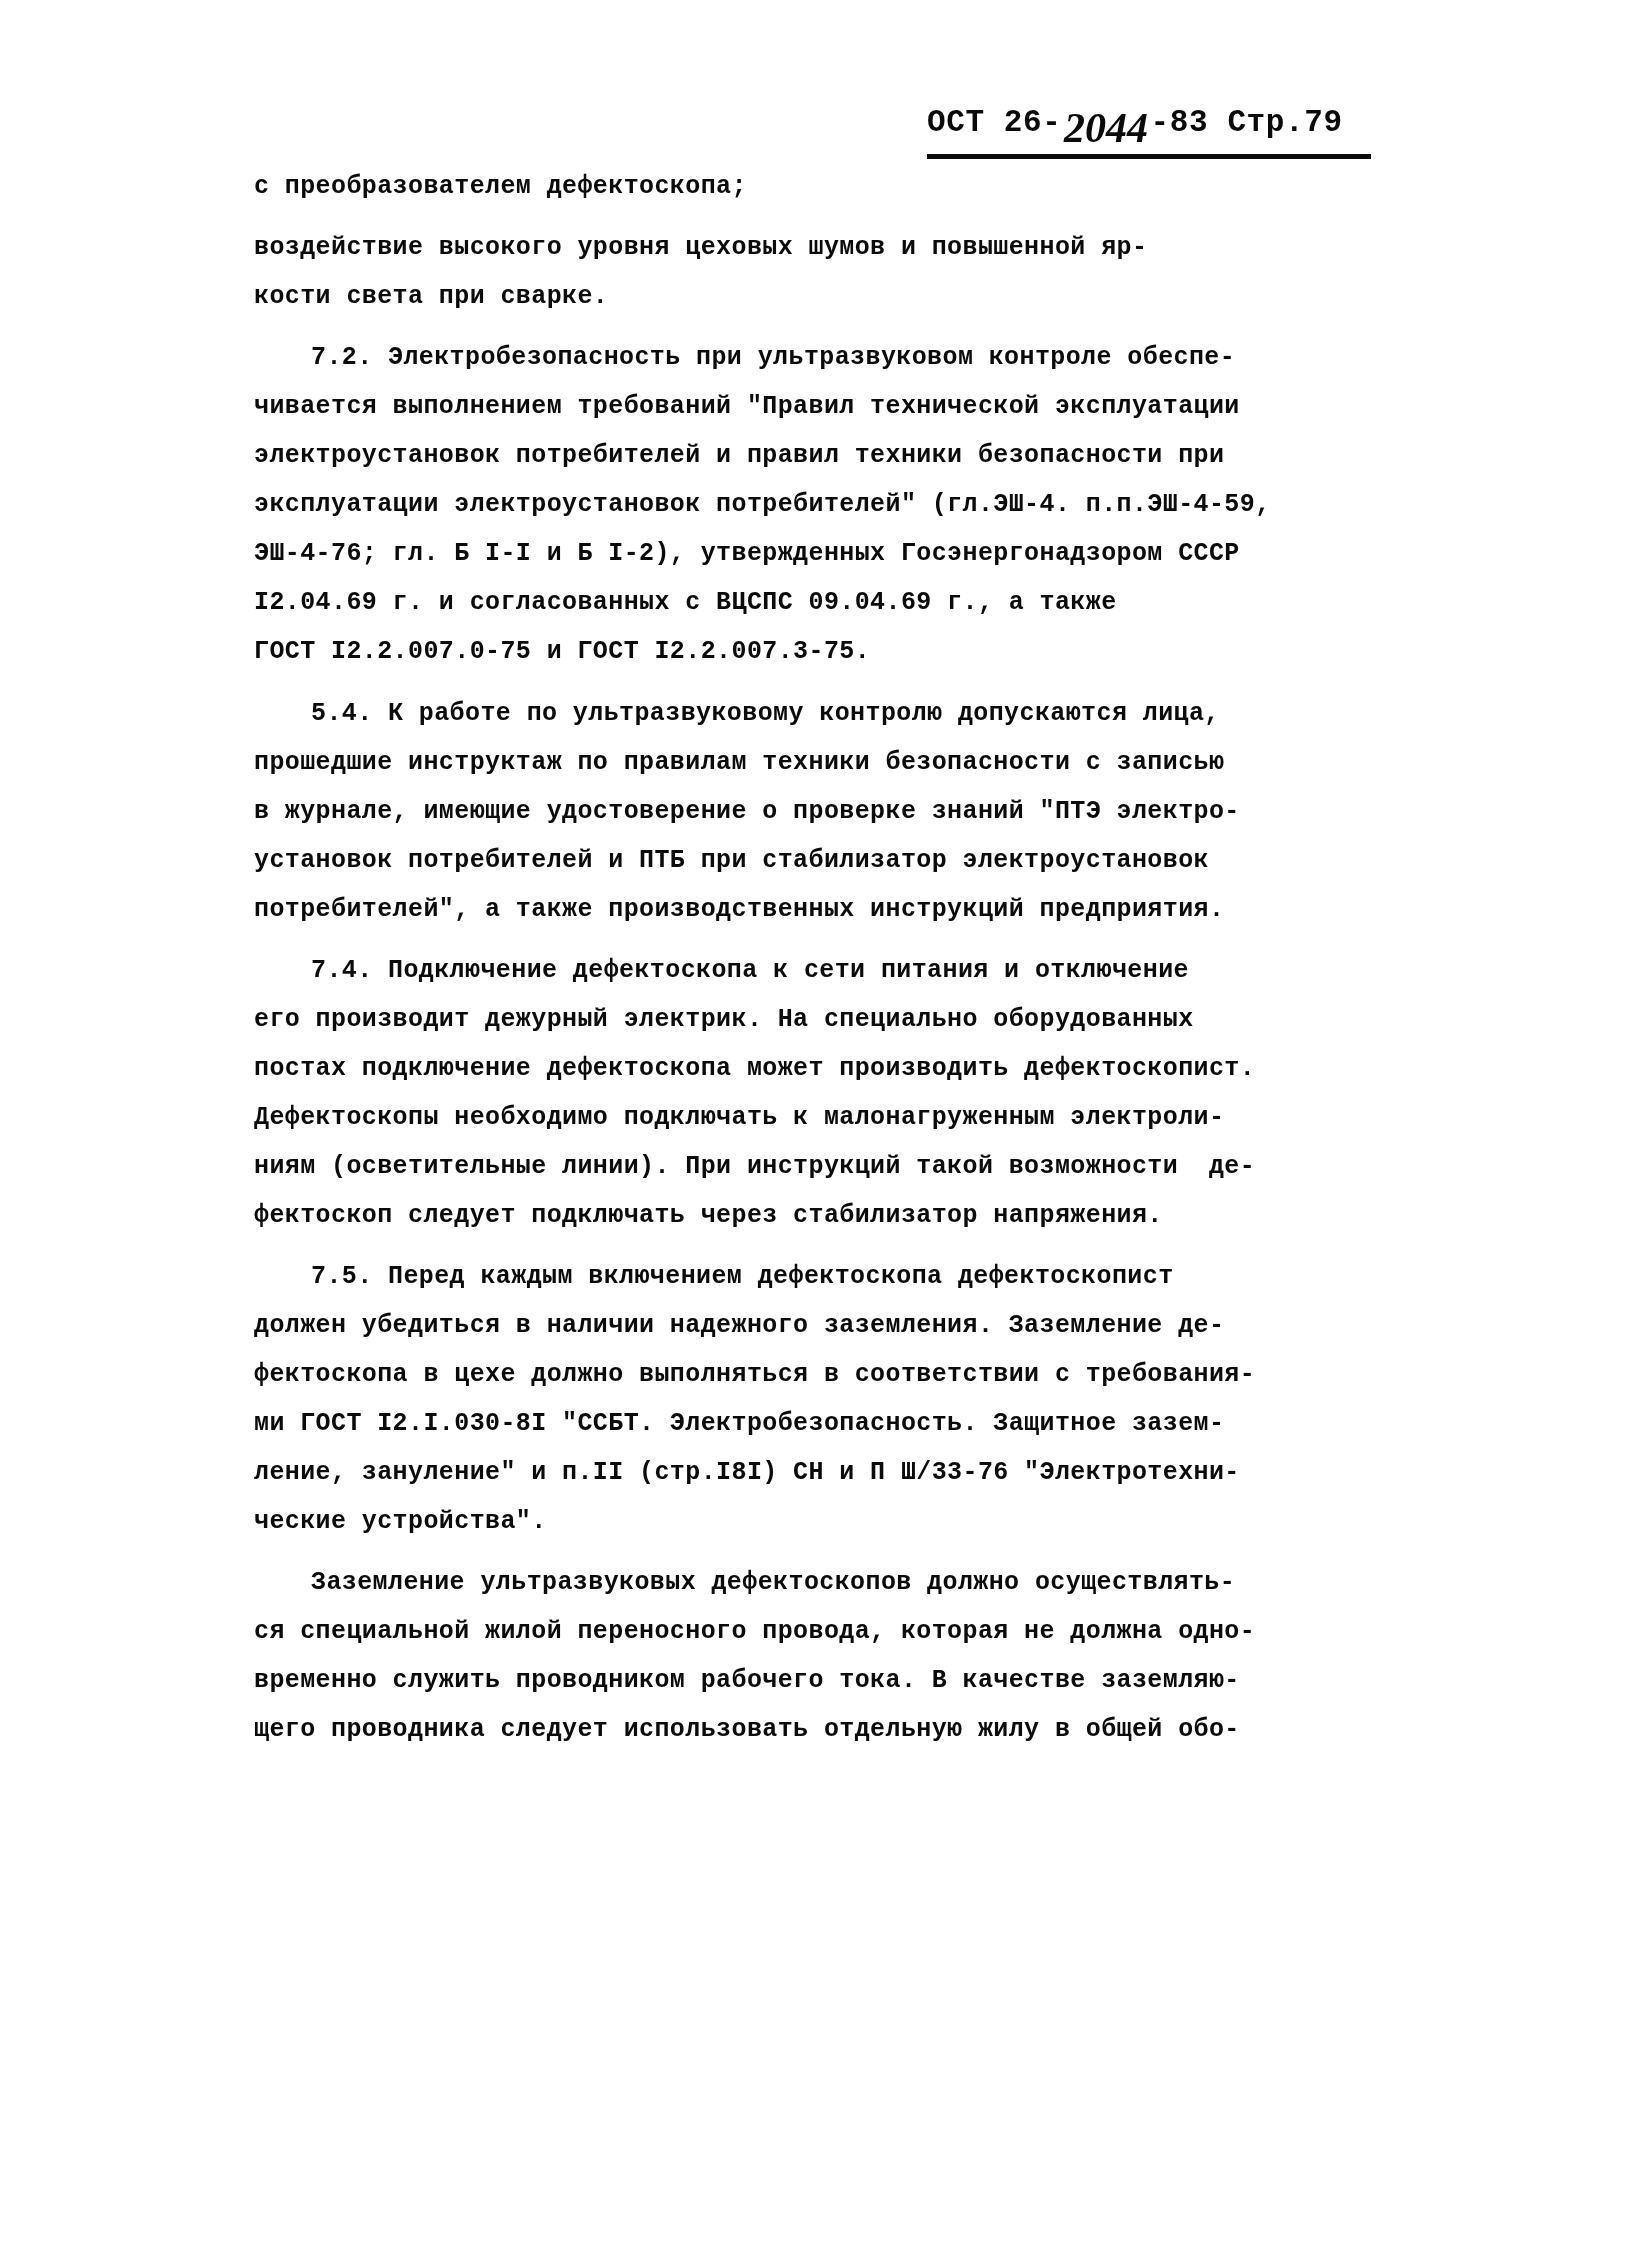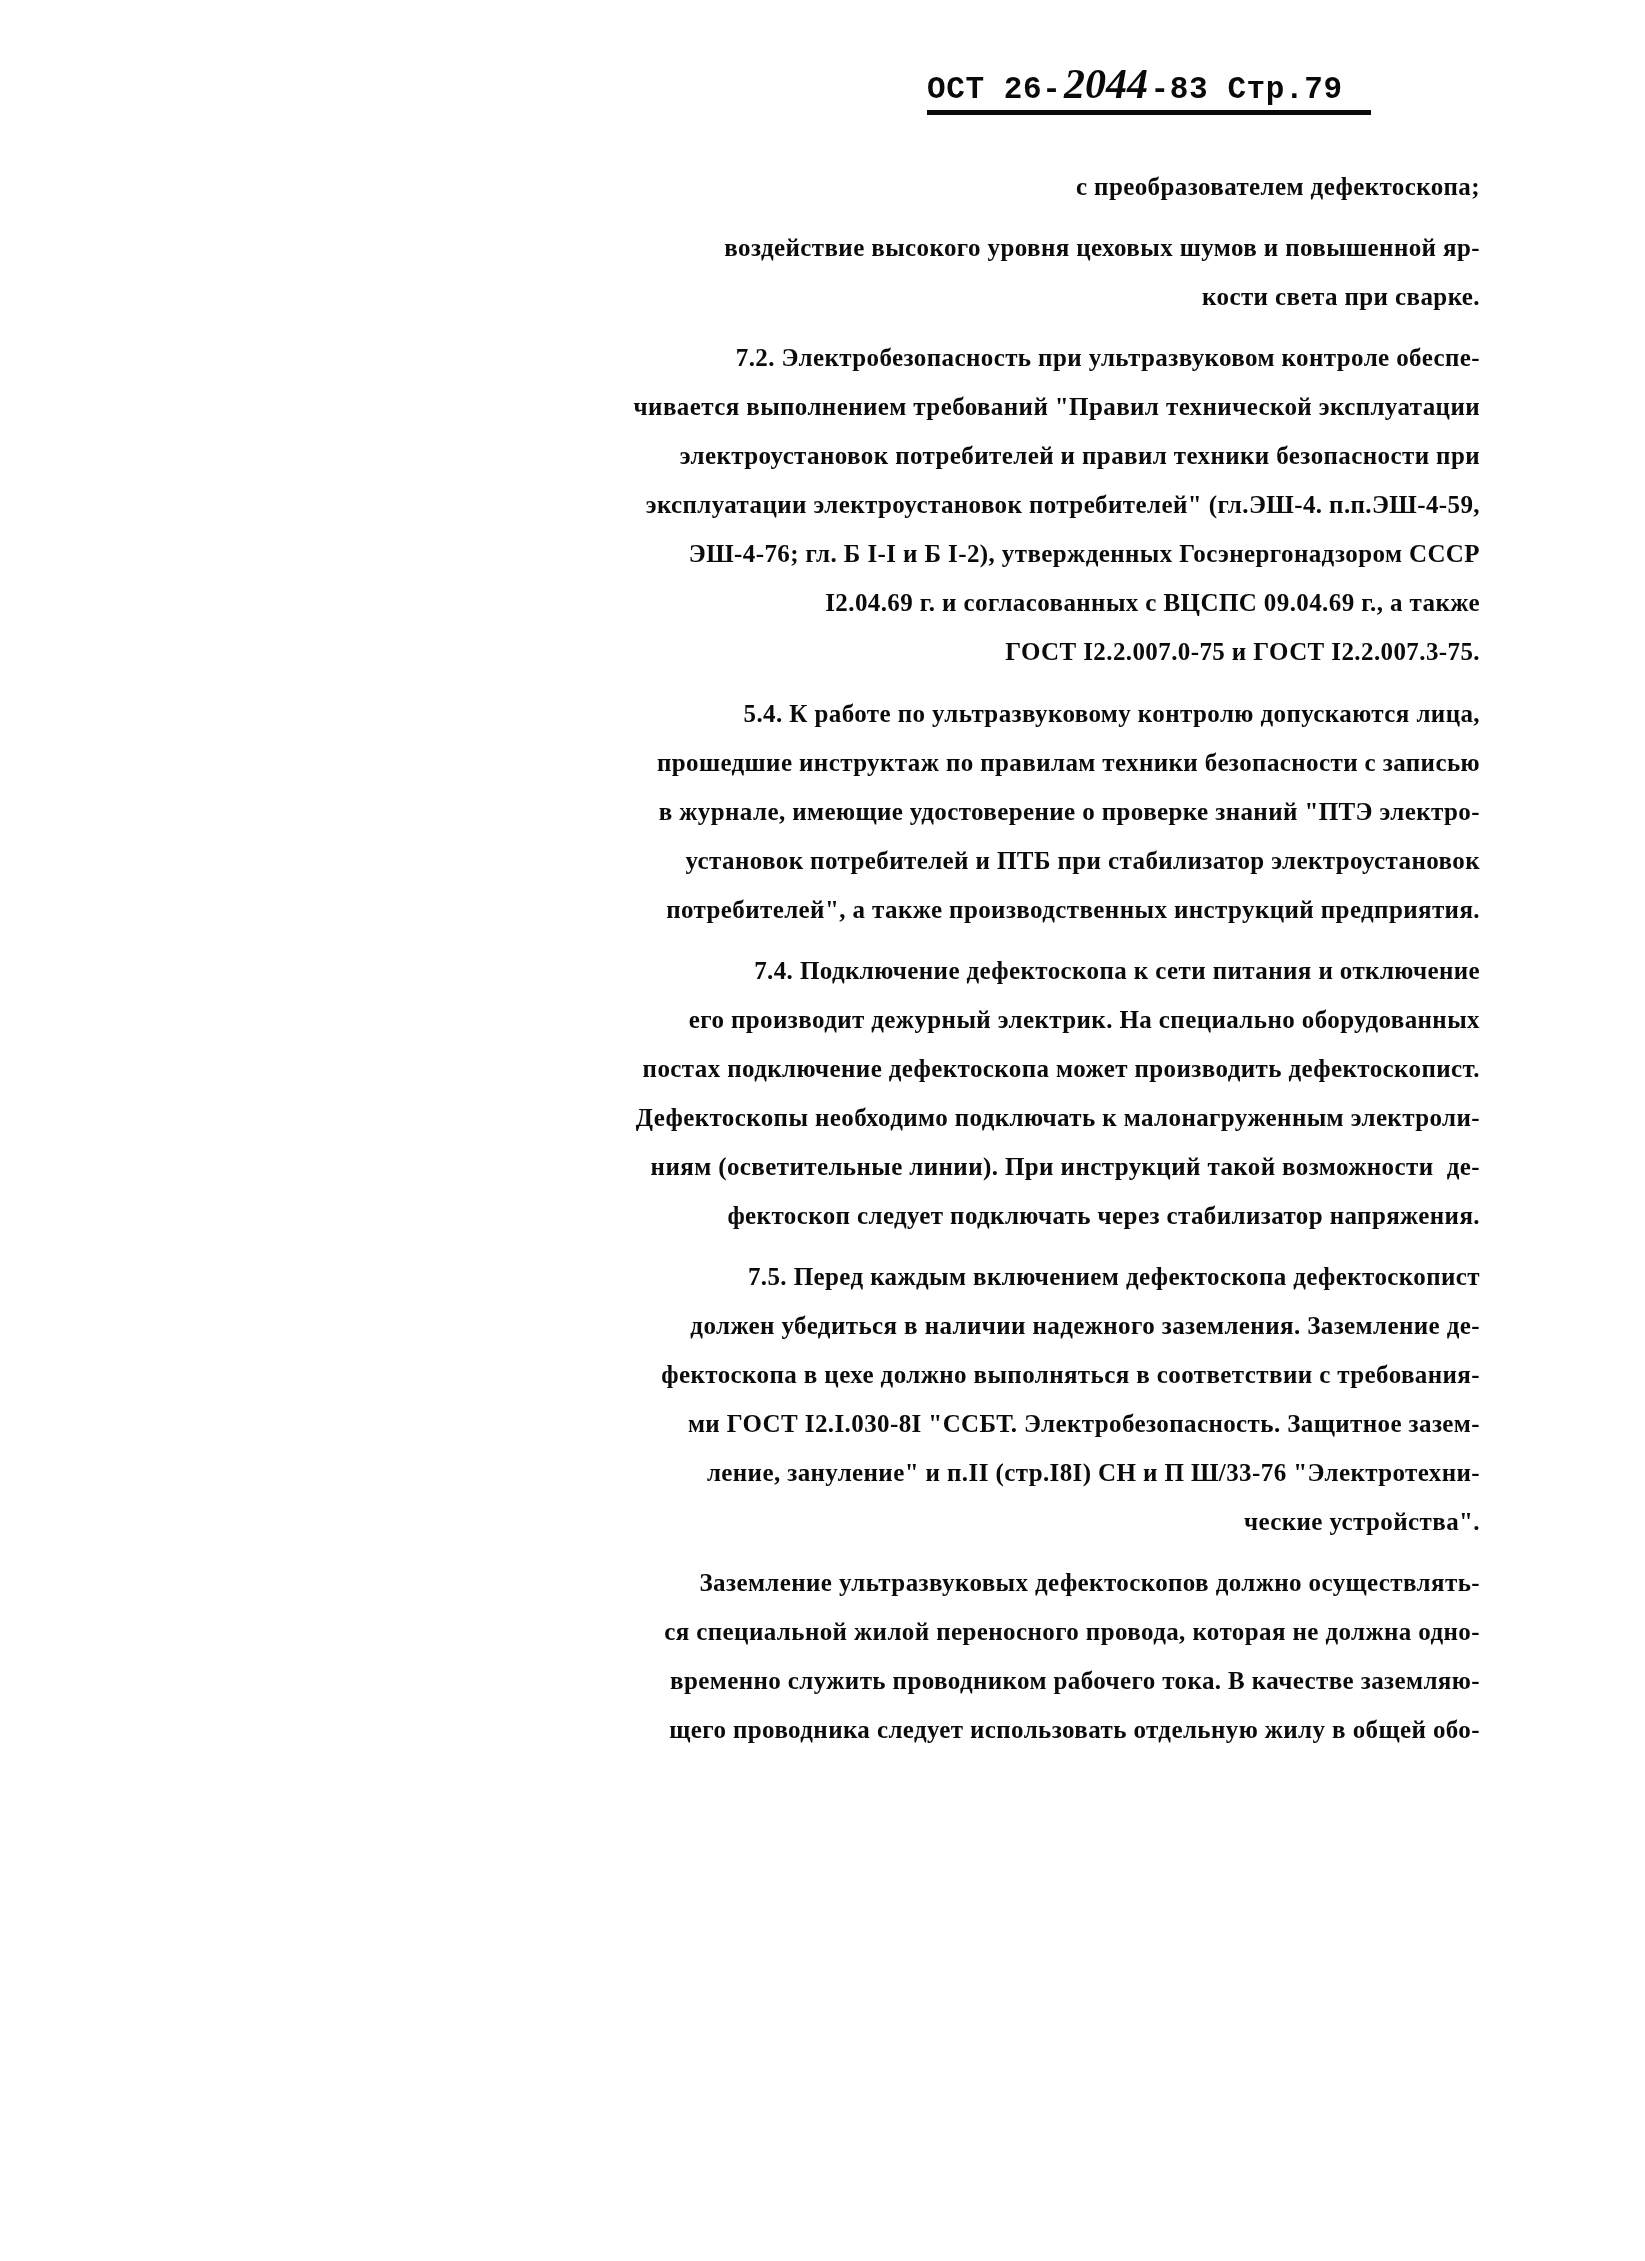--- a/index.html
+++ b/index.html
@@ -30,27 +30,28 @@
   .header-inner {
     position: absolute;
     left: 927px;
     top: 0;
     display: flex;
     flex-direction: column;
     align-items: flex-start;
   }
   .header-line {
     display: flex;
-    align-items: flex-end;
+    align-items: flex-start;
     white-space: pre;
     font-family: "Liberation Mono", "DejaVu Sans Mono", monospace;
     font-size: 31px;
     font-weight: 700;
     letter-spacing: 0.6px;
     line-height: 1.0;
+    margin-top: 44px;
   }
   .header-code {
     font-family: "Liberation Serif", "DejaVu Serif", serif;
     font-style: italic;
     font-weight: 700;
     font-size: 42px;
     letter-spacing: 0px;
     padding: 0 2.6px;
   }
   .header-rule {
@@ -64,29 +65,28 @@
   .body {
     position: absolute;
     left: 254px;
     top: 162px;
     width: 1226px;
   }
   .para {
     margin: 0 0 0px 0;
   }
   .line {
-    font-family: Liberation Serif, serif;
+    font-family: Liberation Mono, monospace;
     font-size: 25px;
     font-weight: 700;
     letter-spacing: 0.4px;
     line-height: 49px;
     height: 49px;
     white-space: pre;
     color: #0b0b0b;
-    text-align: right;
   }
   .line.indent {
     padding-left: 57px;
   }
   .para.gap {
     margin-top: 12.2px;
   }
 </style>
 </head>
 <body>

